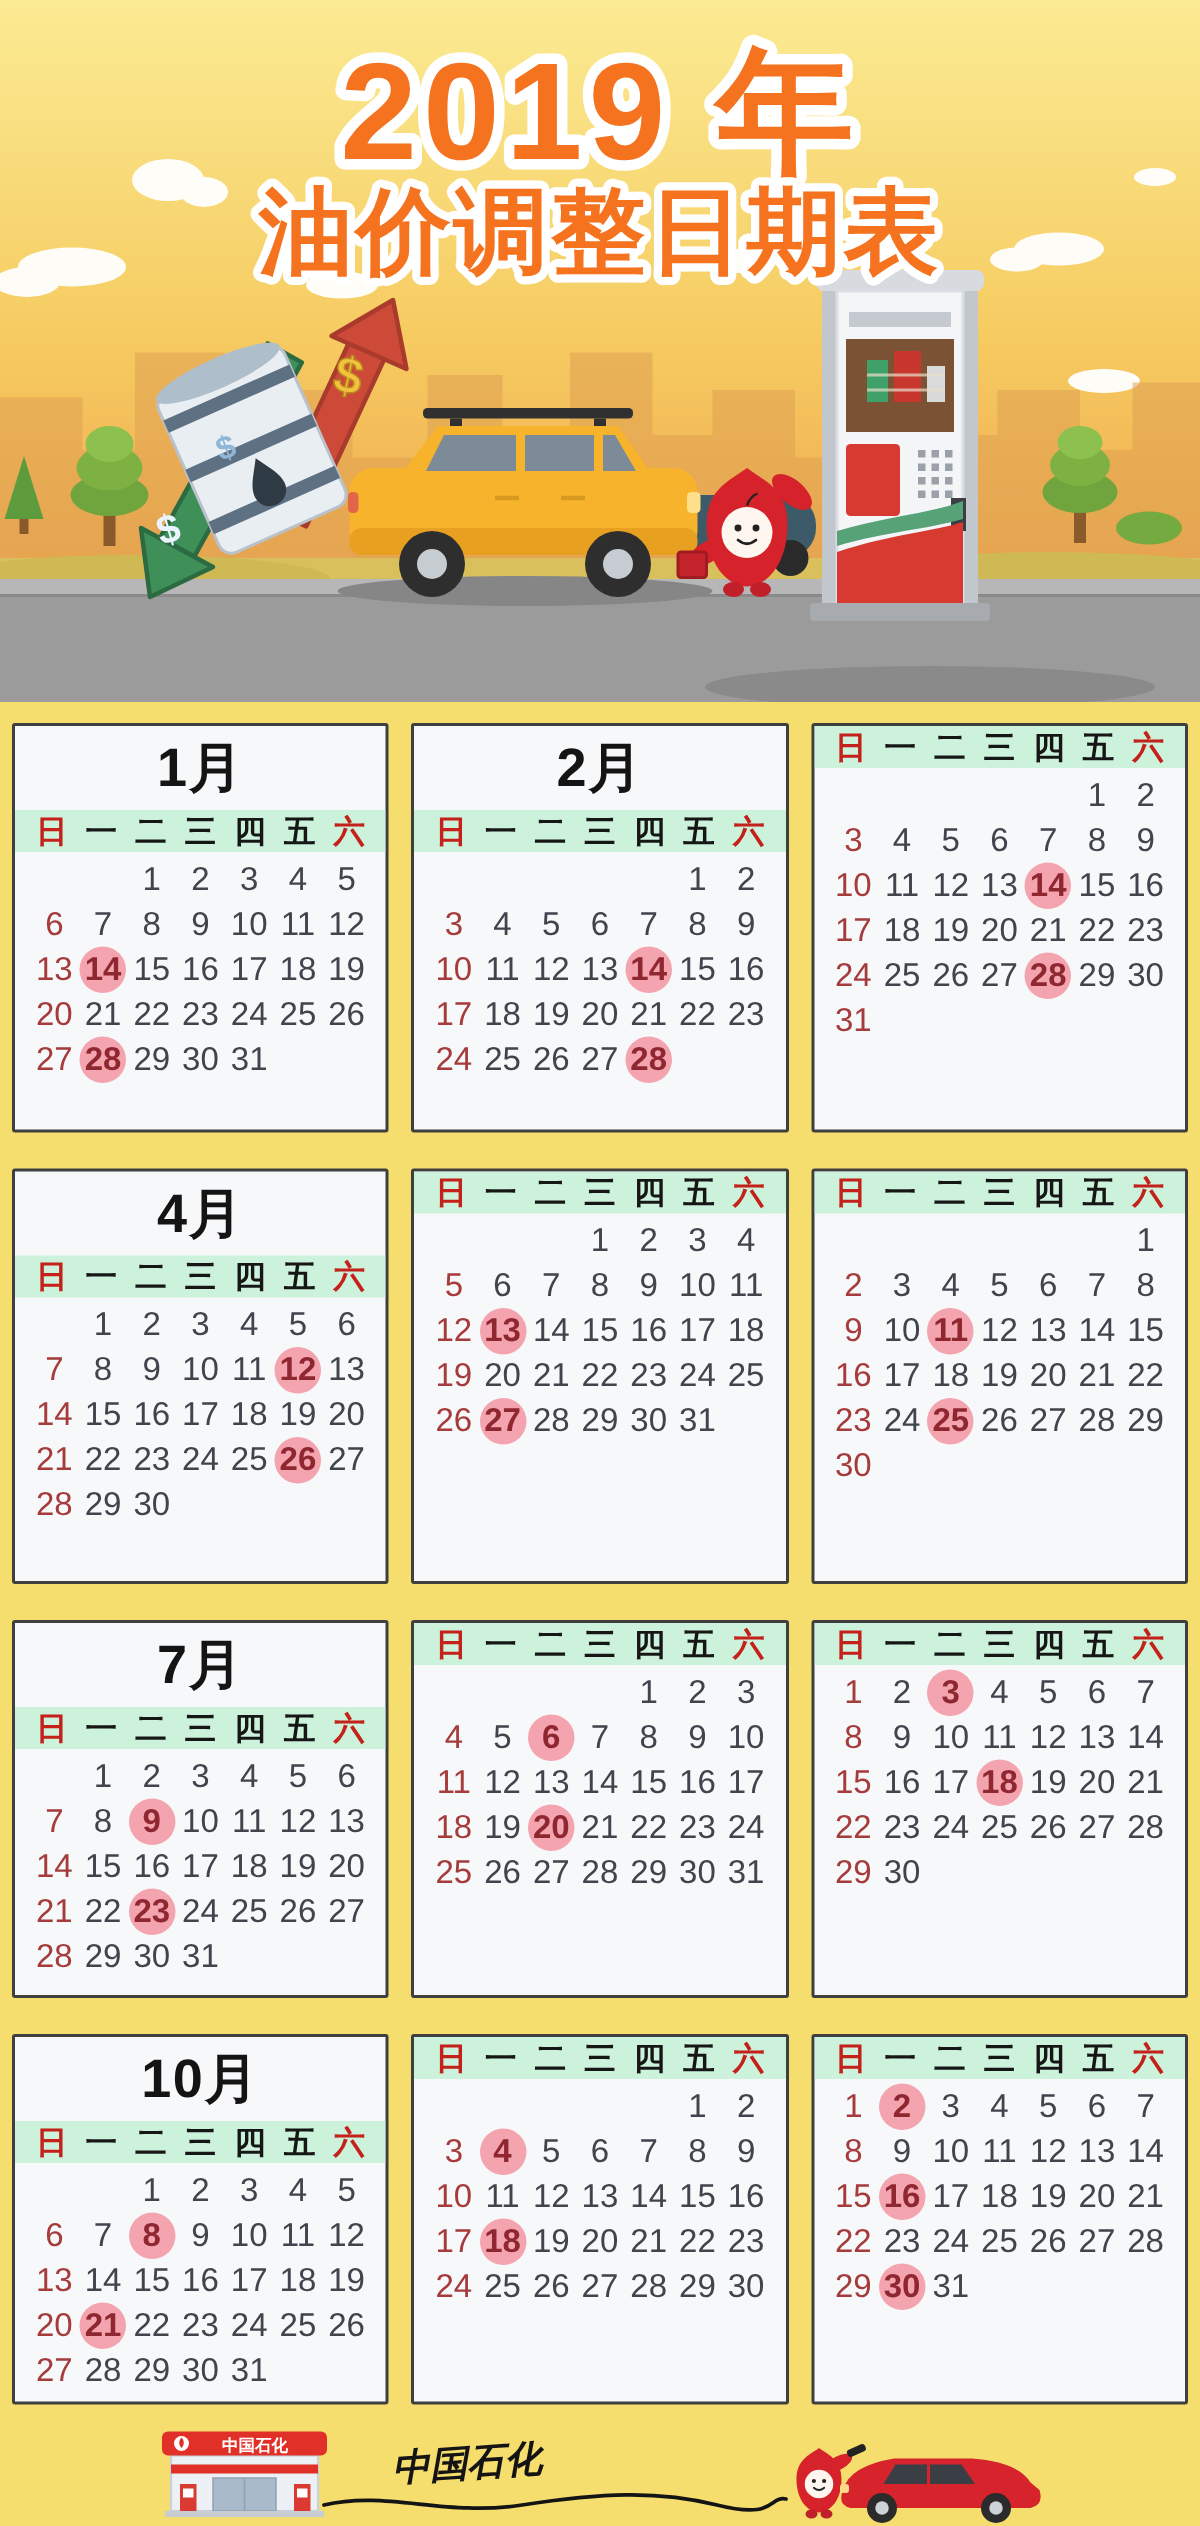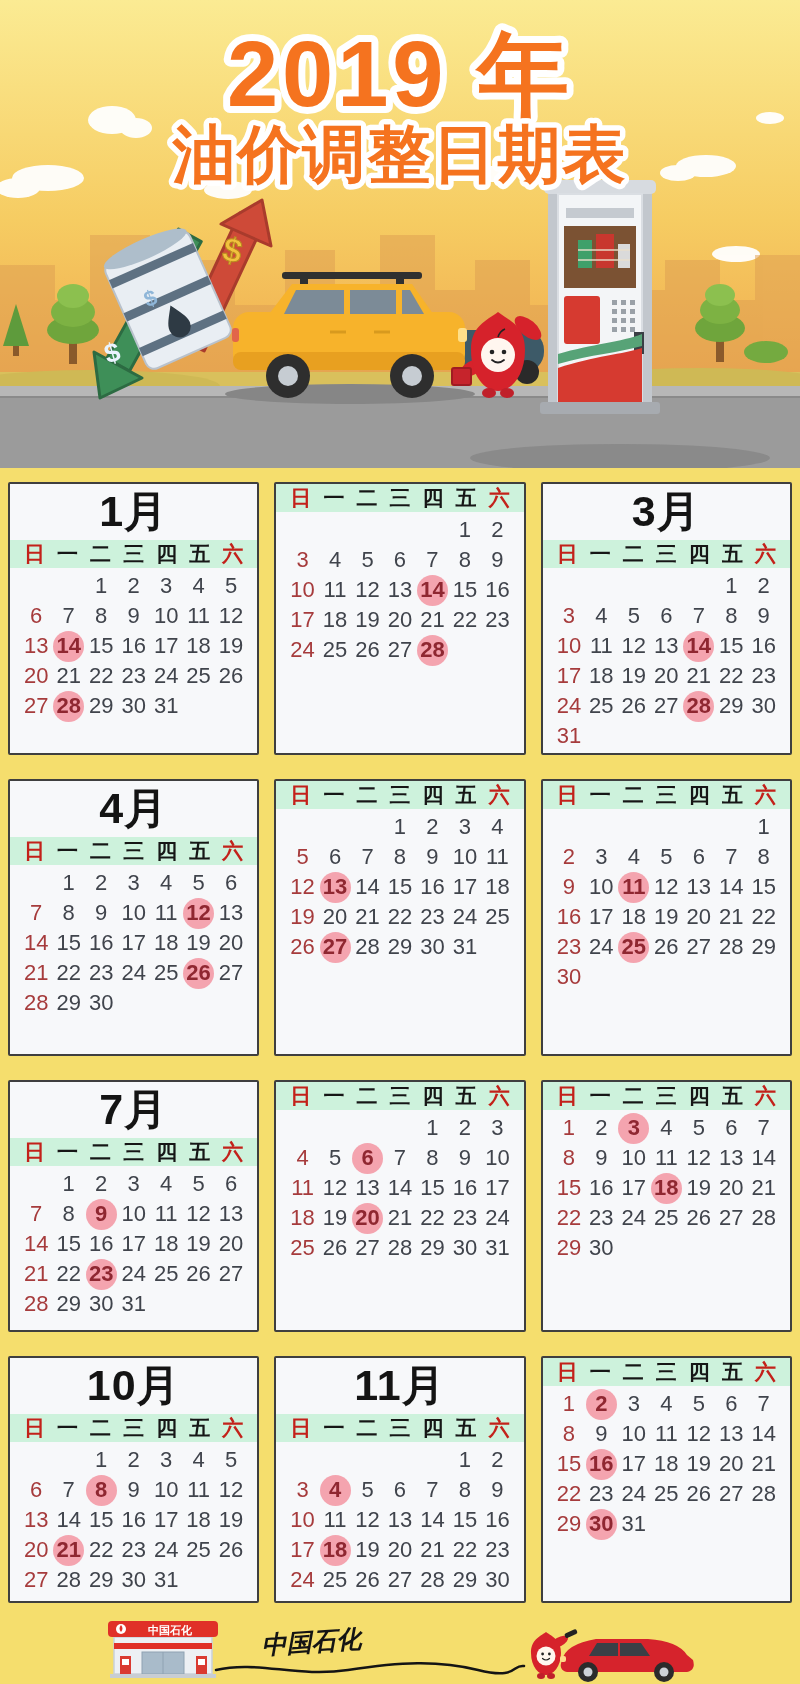--- a/index.html
+++ b/index.html
@@ -24,21 +24,21 @@
   }
   .month-card{
     background:#F7F8FA;
     border:2px solid #3F3F3F;
     border-radius:2px;
     display:flex;flex-direction:column;
     overflow:hidden;
   }
   .month-title{
     height:56px;display:flex;align-items:center;justify-content:center;
-    font-size:43px;font-weight:bold;color:#141414;letter-spacing:1px;
+    font-size:36px;font-weight:bold;color:#141414;letter-spacing:1px;
   }
   .weekday-row{
     height:28px;background:#CDF2DC;
     display:grid;grid-template-columns:repeat(7,1fr);
     align-items:center;padding:0 8px;
   }
   .wd{text-align:center;font-size:21px;font-weight:bold;color:#161616;}
   .wd.red{color:#C3211A;}
   .days{
     display:grid;grid-template-columns:repeat(7,1fr);
@@ -280,20 +280,21 @@
             <span class="day">25</span>
             <span class="day">26</span>
             <span class="day sun">27</span>
             <span class="day hl">28</span>
             <span class="day">29</span>
             <span class="day">30</span>
             <span class="day">31</span>
           </div>
         </div>
         <div class="month-card">
+          <div class="month-title">2月</div>
           <div class="weekday-row">
             <span class="wd red">日</span>
             <span class="wd">一</span>
             <span class="wd">二</span>
             <span class="wd">三</span>
             <span class="wd">四</span>
             <span class="wd">五</span>
             <span class="wd red">六</span>
           </div>
           <div class="days">
@@ -326,21 +327,20 @@
             <span class="day">22</span>
             <span class="day">23</span>
             <span class="day sun">24</span>
             <span class="day">25</span>
             <span class="day">26</span>
             <span class="day">27</span>
             <span class="day hl">28</span>
           </div>
         </div>
         <div class="month-card">
-          <div class="month-title">3月</div>
           <div class="weekday-row">
             <span class="wd red">日</span>
             <span class="wd">一</span>
             <span class="wd">二</span>
             <span class="wd">三</span>
             <span class="wd">四</span>
             <span class="wd">五</span>
             <span class="wd red">六</span>
           </div>
           <div class="days">
@@ -701,21 +701,20 @@
             <span class="day">25</span>
             <span class="day">26</span>
             <span class="day sun">27</span>
             <span class="day">28</span>
             <span class="day">29</span>
             <span class="day">30</span>
             <span class="day">31</span>
           </div>
         </div>
         <div class="month-card">
-          <div class="month-title">11月</div>
           <div class="weekday-row">
             <span class="wd red">日</span>
             <span class="wd">一</span>
             <span class="wd">二</span>
             <span class="wd">三</span>
             <span class="wd">四</span>
             <span class="wd">五</span>
             <span class="wd red">六</span>
           </div>
           <div class="days">

